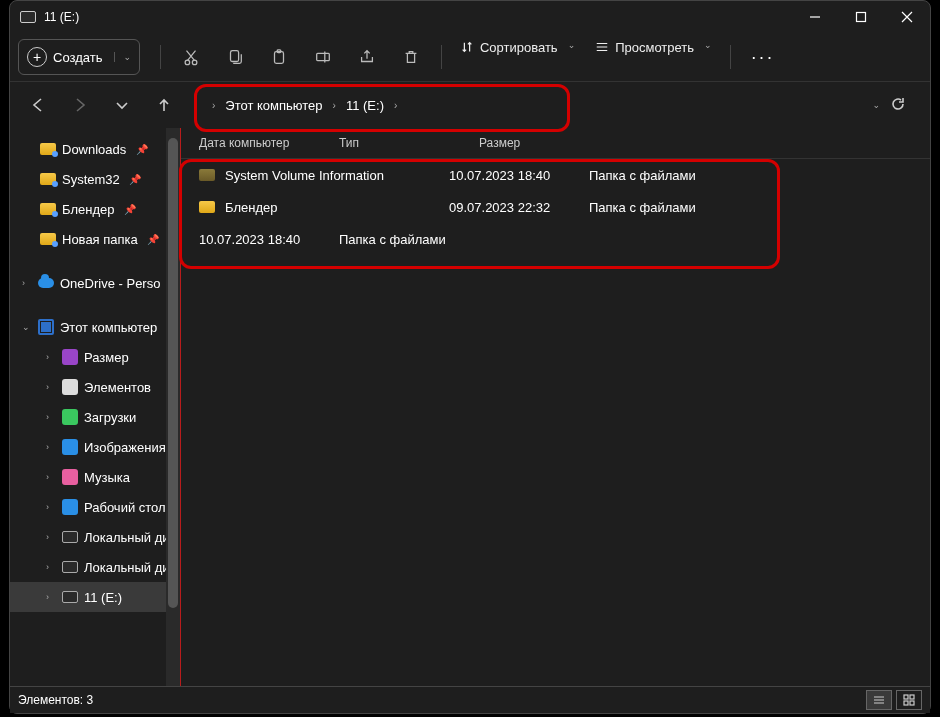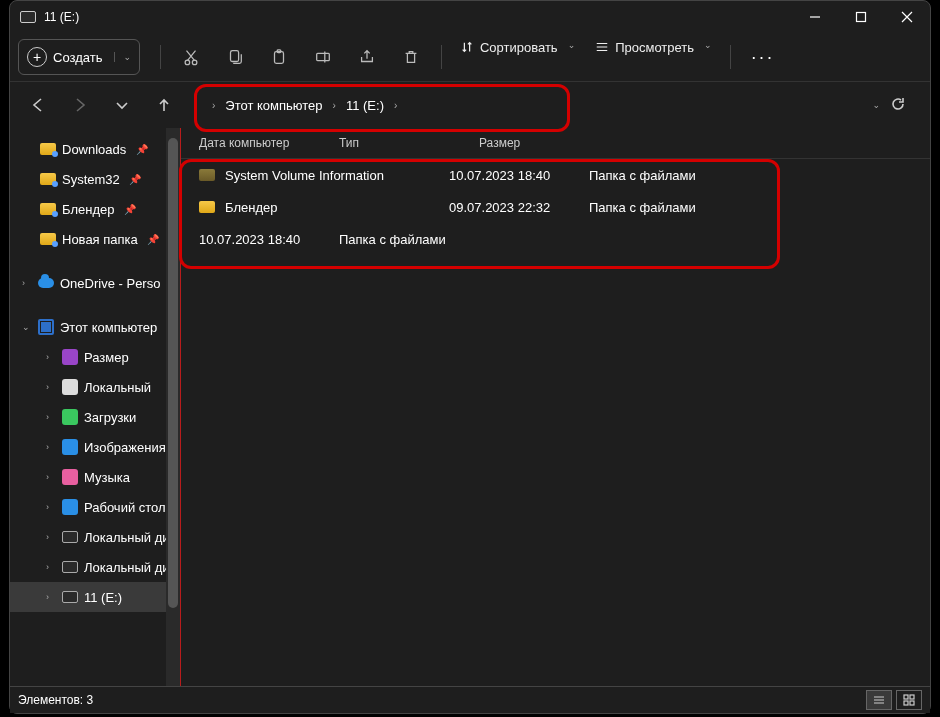--- a/index.html
+++ b/index.html
@@ -251,21 +251,21 @@
             <span class="fico">
               <span class="smico" style="background:#9945c8"></span>
             </span>
             <span>Размер</span>
           </div>
           <div class="tree-item indent2">
             <span class="exp">›</span>
             <span class="fico">
               <span class="smico" style="background:#ddd"></span>
             </span>
-            <span>Локальный</span>
+            <span>Элементов</span>
           </div>
           <div class="tree-item indent2">
             <span class="exp">›</span>
             <span class="fico">
               <span class="smico" style="background:#3ac85f"></span>
             </span>
             <span>Загрузки</span>
           </div>
           <div class="tree-item indent2">
             <span class="exp">›</span>

